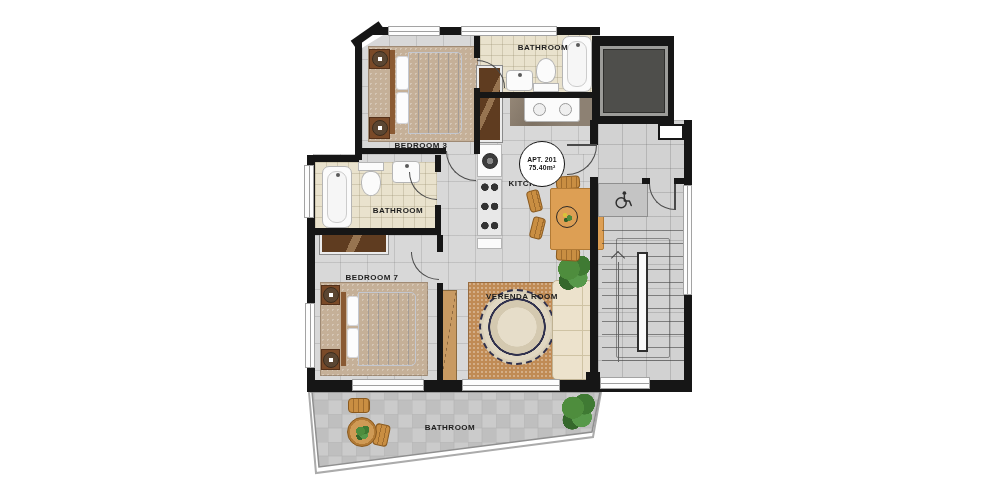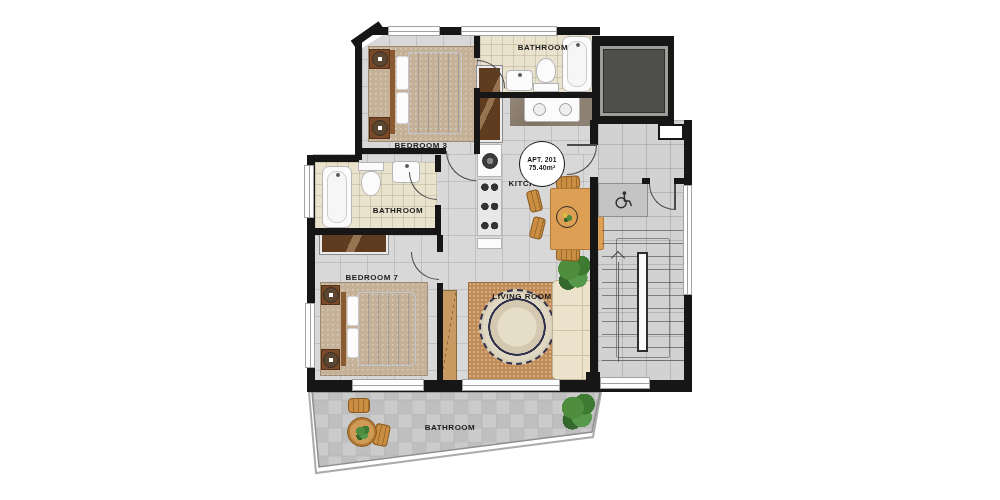--- a/index.html
+++ b/index.html
@@ -255,21 +255,21 @@
   <div class="abs" style="left:347px;top:417px;width:30px;height:30px;border-radius:50%;border:1px solid #8a5a1f;background:radial-gradient(circle,#cf9a55 0 60%,#b27a35 61% 100%)">
     <div class="abs plant" style="left:8px;top:8px;width:14px;height:14px"></div>
   </div>
   <div class="abs plant" style="left:562px;top:394px;width:34px;height:36px"></div>
 
   <div class="lbl" style="left:421px;top:145px">BEDROOM 3</div>
   <div class="lbl" style="left:543px;top:47px">BATHROOM</div>
   <div class="lbl" style="left:528px;top:183px">KITCHEN</div>
   <div class="lbl" style="left:398px;top:210px">BATHROOM</div>
   <div class="lbl" style="left:372px;top:277px">BEDROOM 7</div>
-  <div class="lbl" style="left:522px;top:296px">LIVING ROOM</div>
+  <div class="lbl" style="left:522px;top:296px">VERENDA ROOM</div>
   <div class="lbl" style="left:450px;top:427px">BATHROOM</div>
 
   <div class="badge">
     <div>APT. 201</div>
     <div>75.40m²</div>
   </div>
 
 </div>
 
 </body></html>

